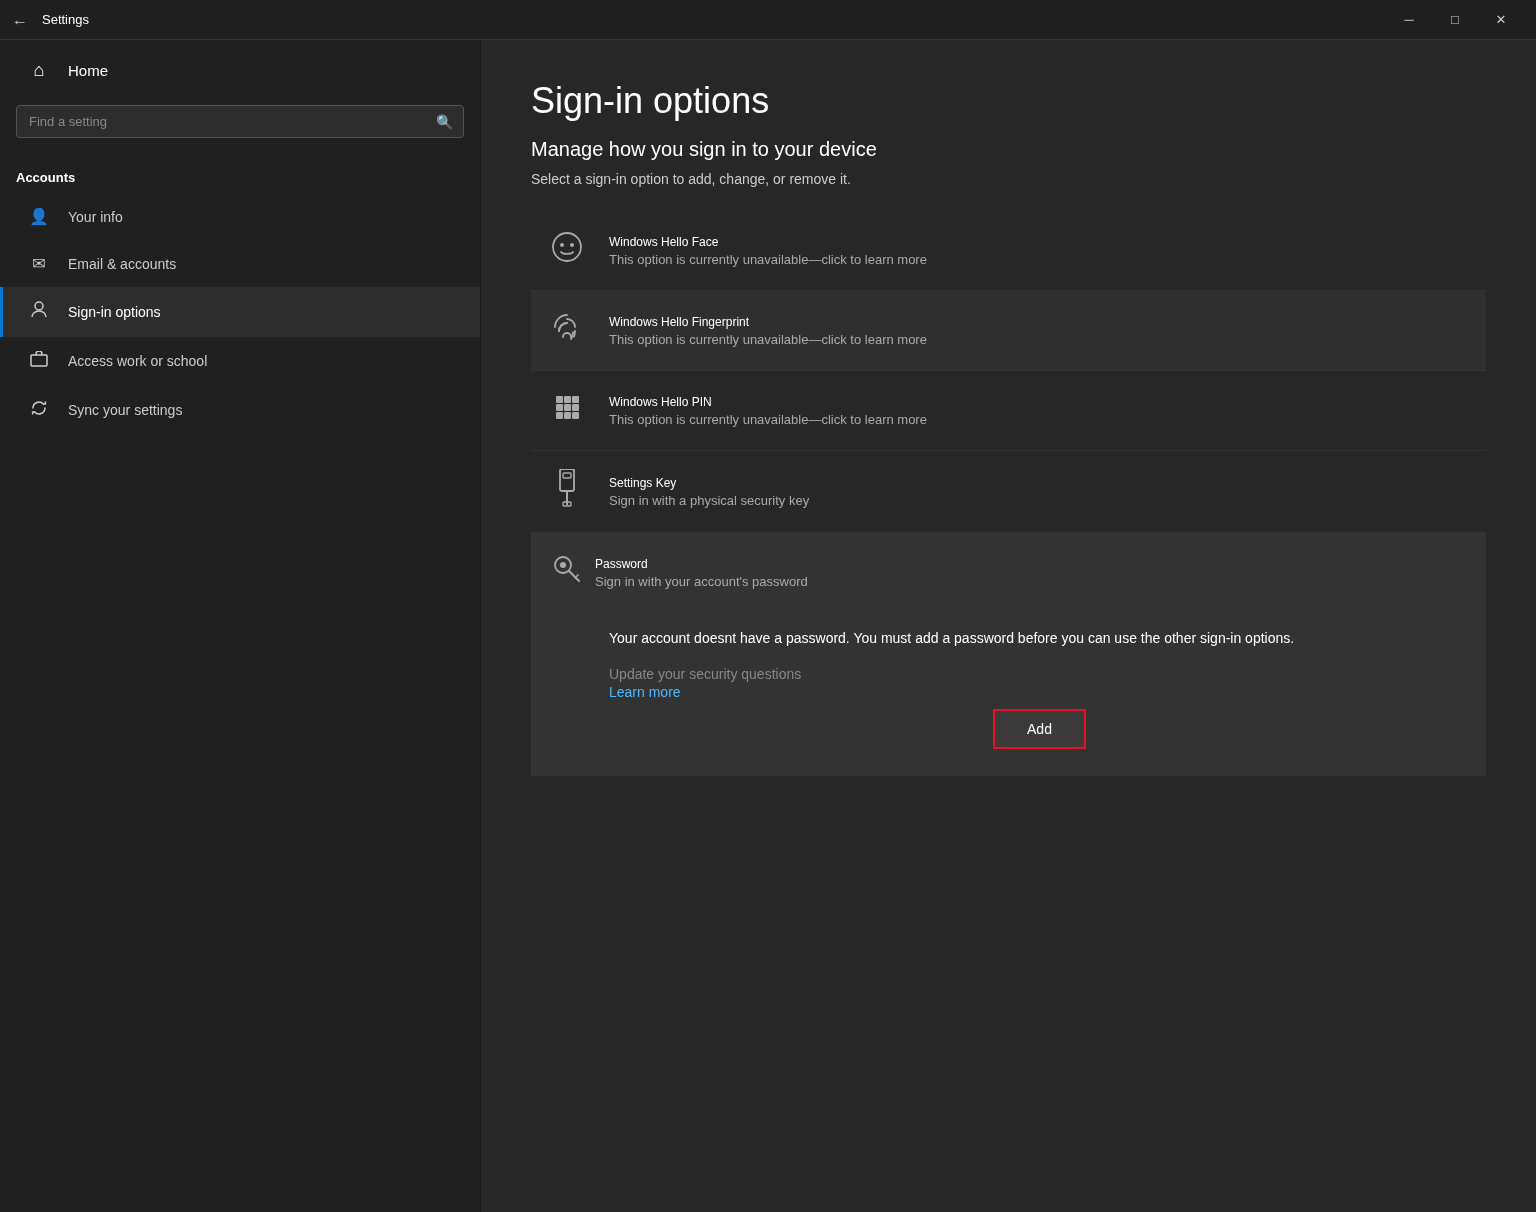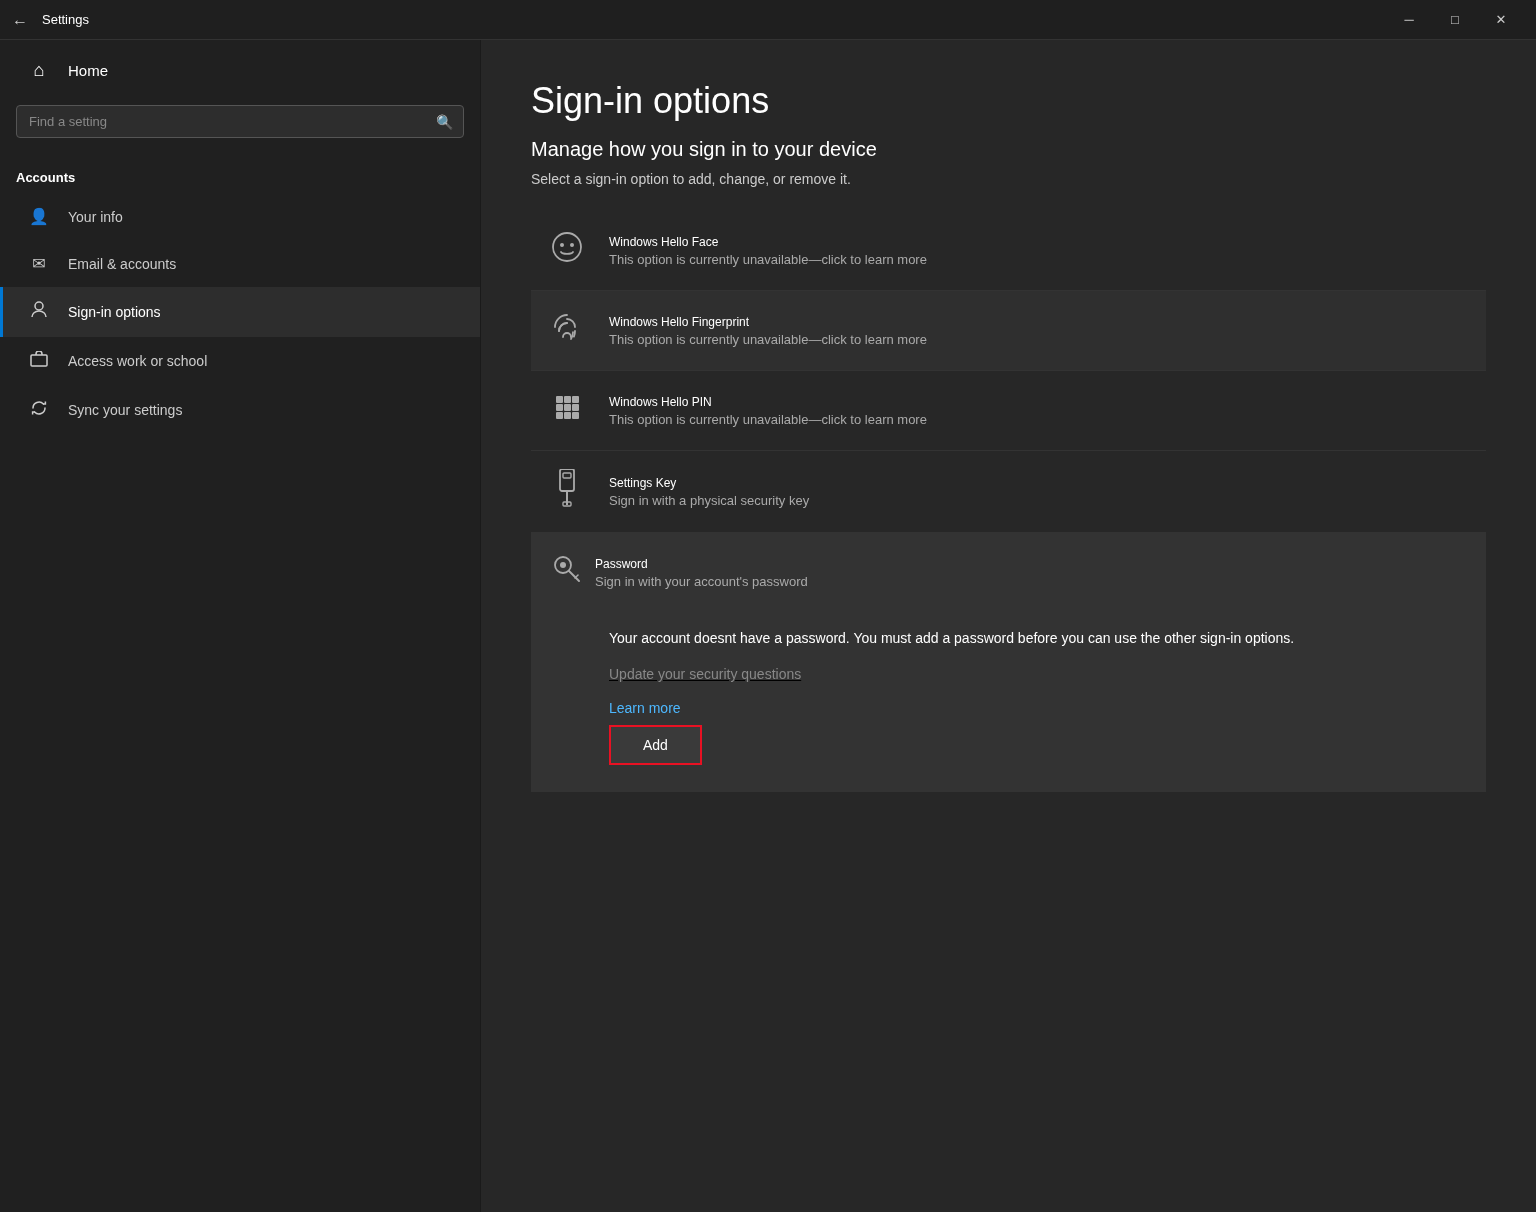--- a/index.html
+++ b/index.html
@@ -222,38 +222,36 @@
       padding: 12px 0 8px 62px;
       width: 100%;
     }
     .expanded-warning {
       font-size: 14px;
       color: #fff;
       margin-bottom: 16px;
       line-height: 1.5;
     }
     .expanded-link-row {
-      margin-bottom: 16px;
-      text-decoration: underline;
     }
     .security-questions-label {
       font-size: 14px;
       color: #888;
       margin-bottom: 8px;
     }
     .learn-more-link {
       font-size: 14px;
       color: #4db8ff;
       cursor: pointer;
       text-decoration: none;
     }
 
     .add-button-row {
       display: flex;
-      justify-content: flex-start;
+      justify-content: center;
       padding-top: 8px;
     }
     .add-button {
       background: #3a3a3a;
       color: #fff;
       border: 2px solid #e81123;
       padding: 10px 32px;
       font-size: 14px;
       cursor: pointer;
       min-width: 80px;

